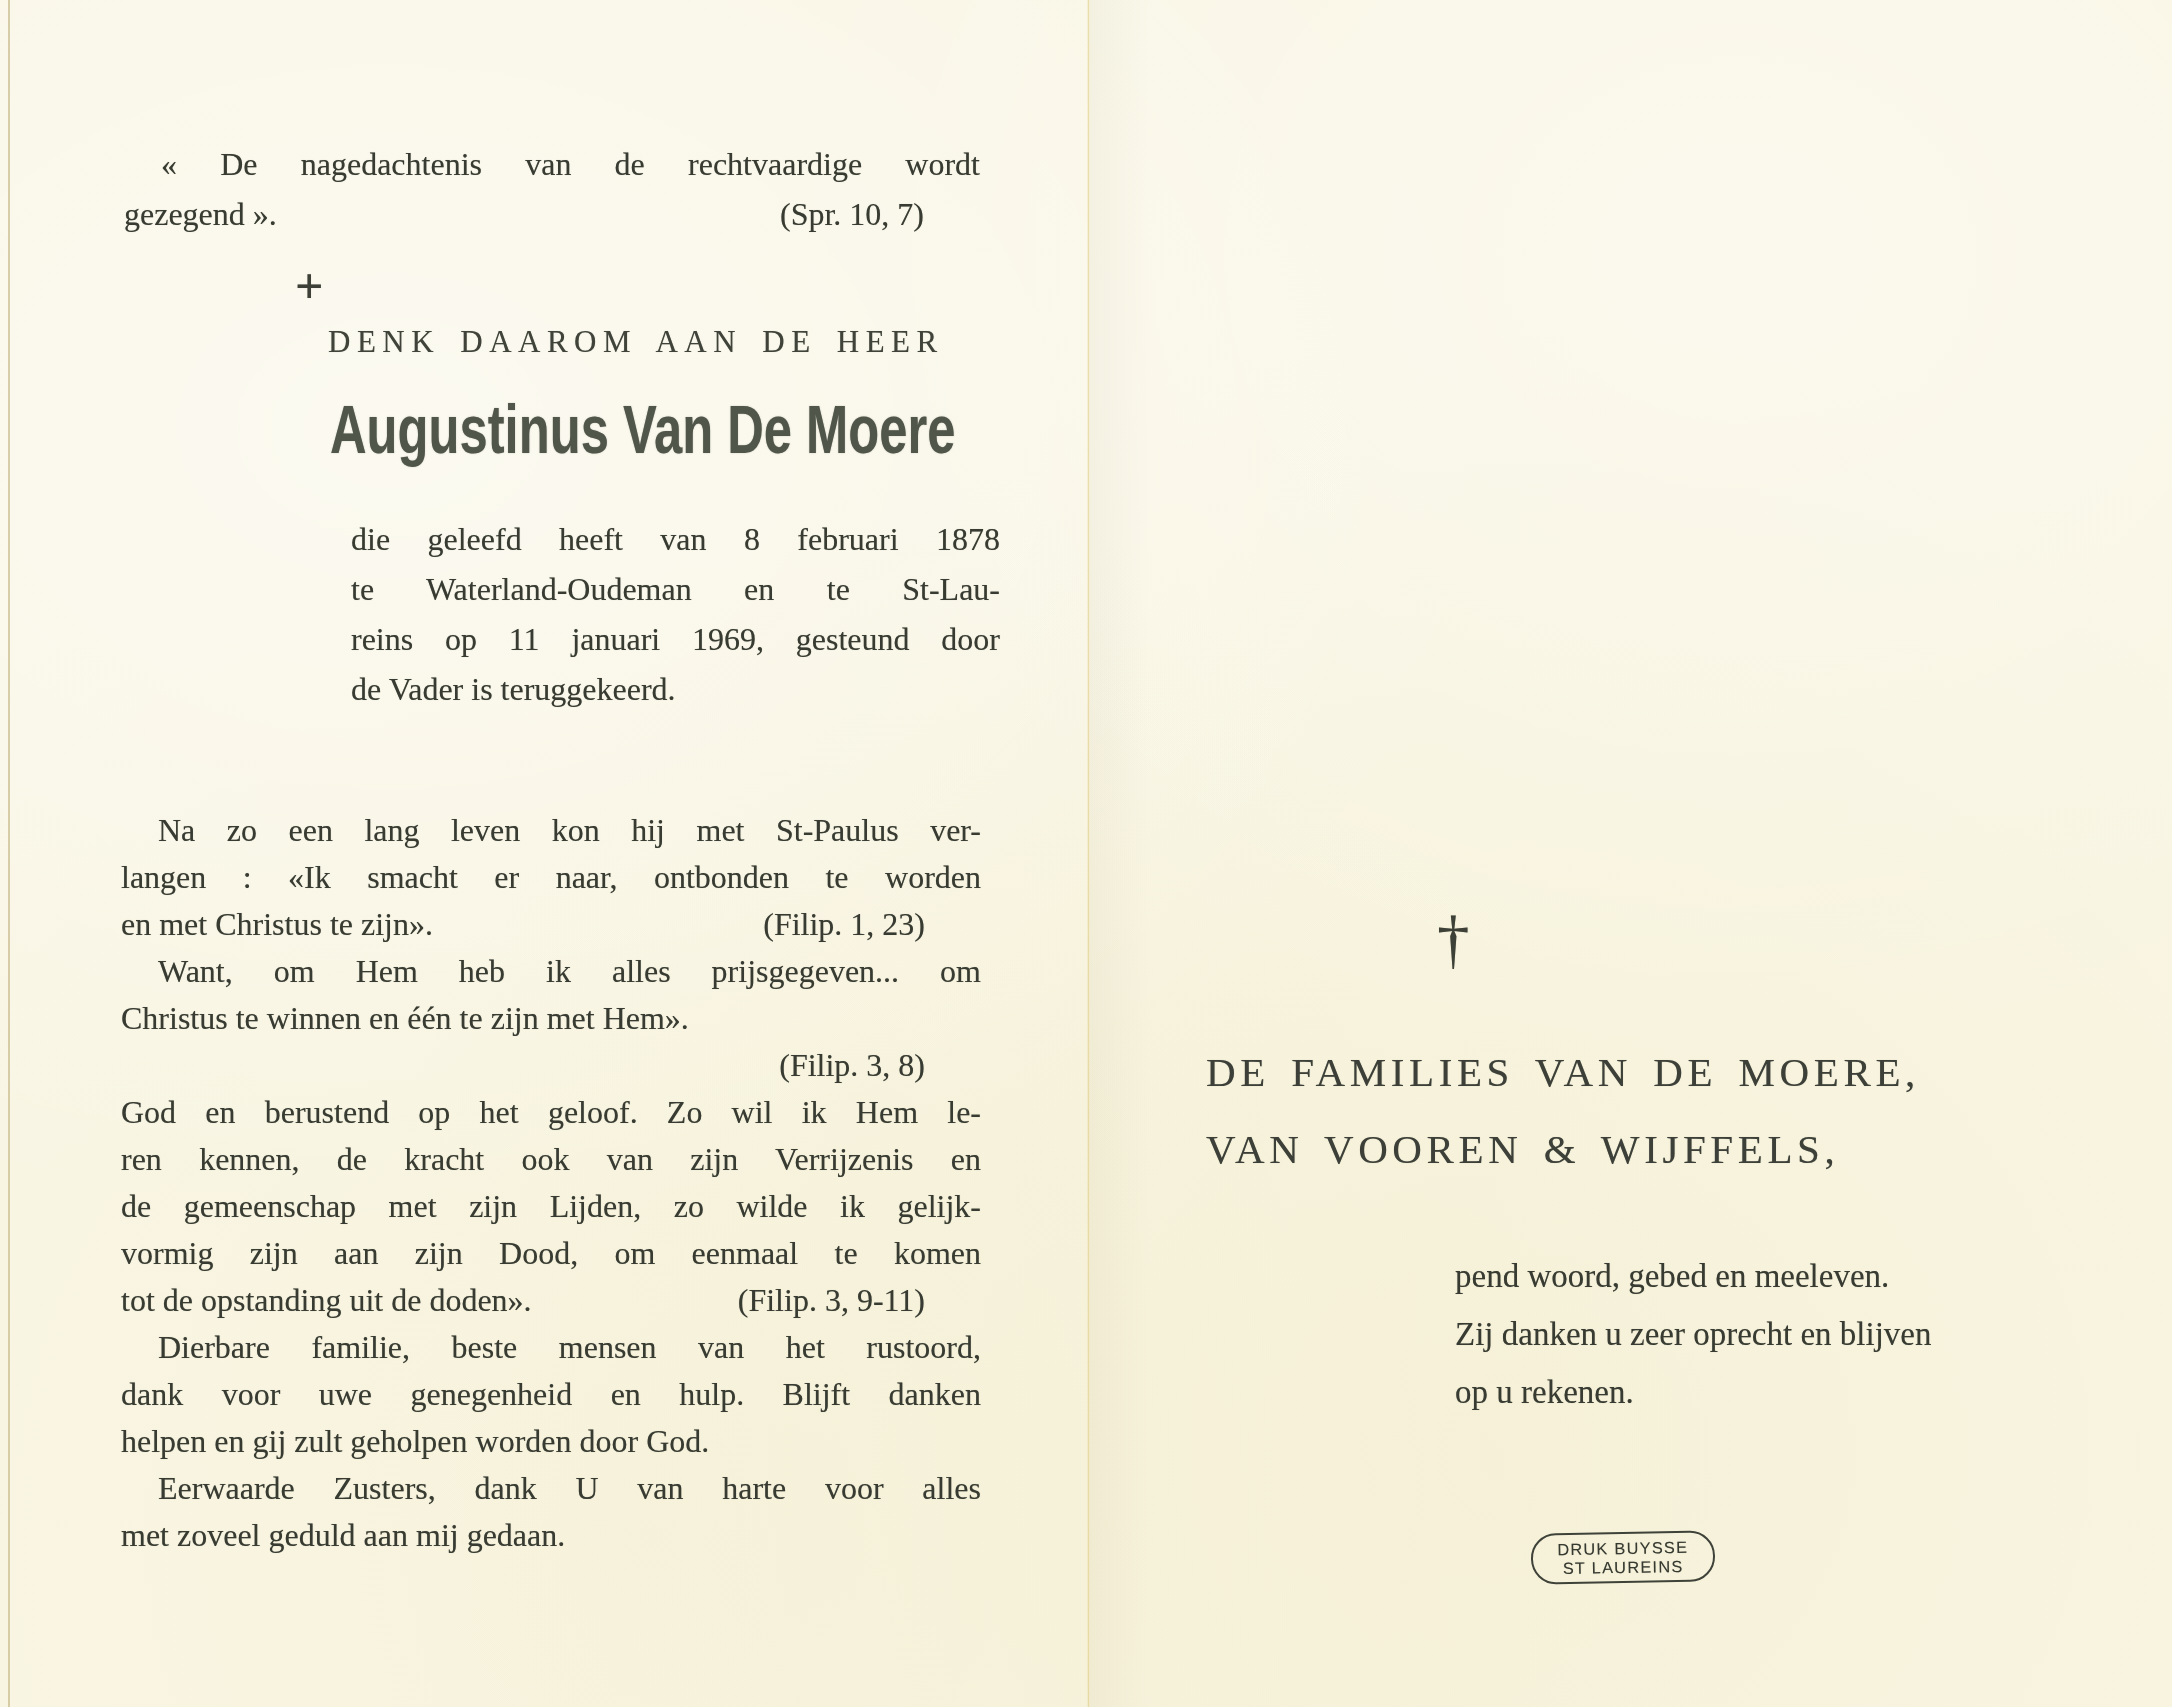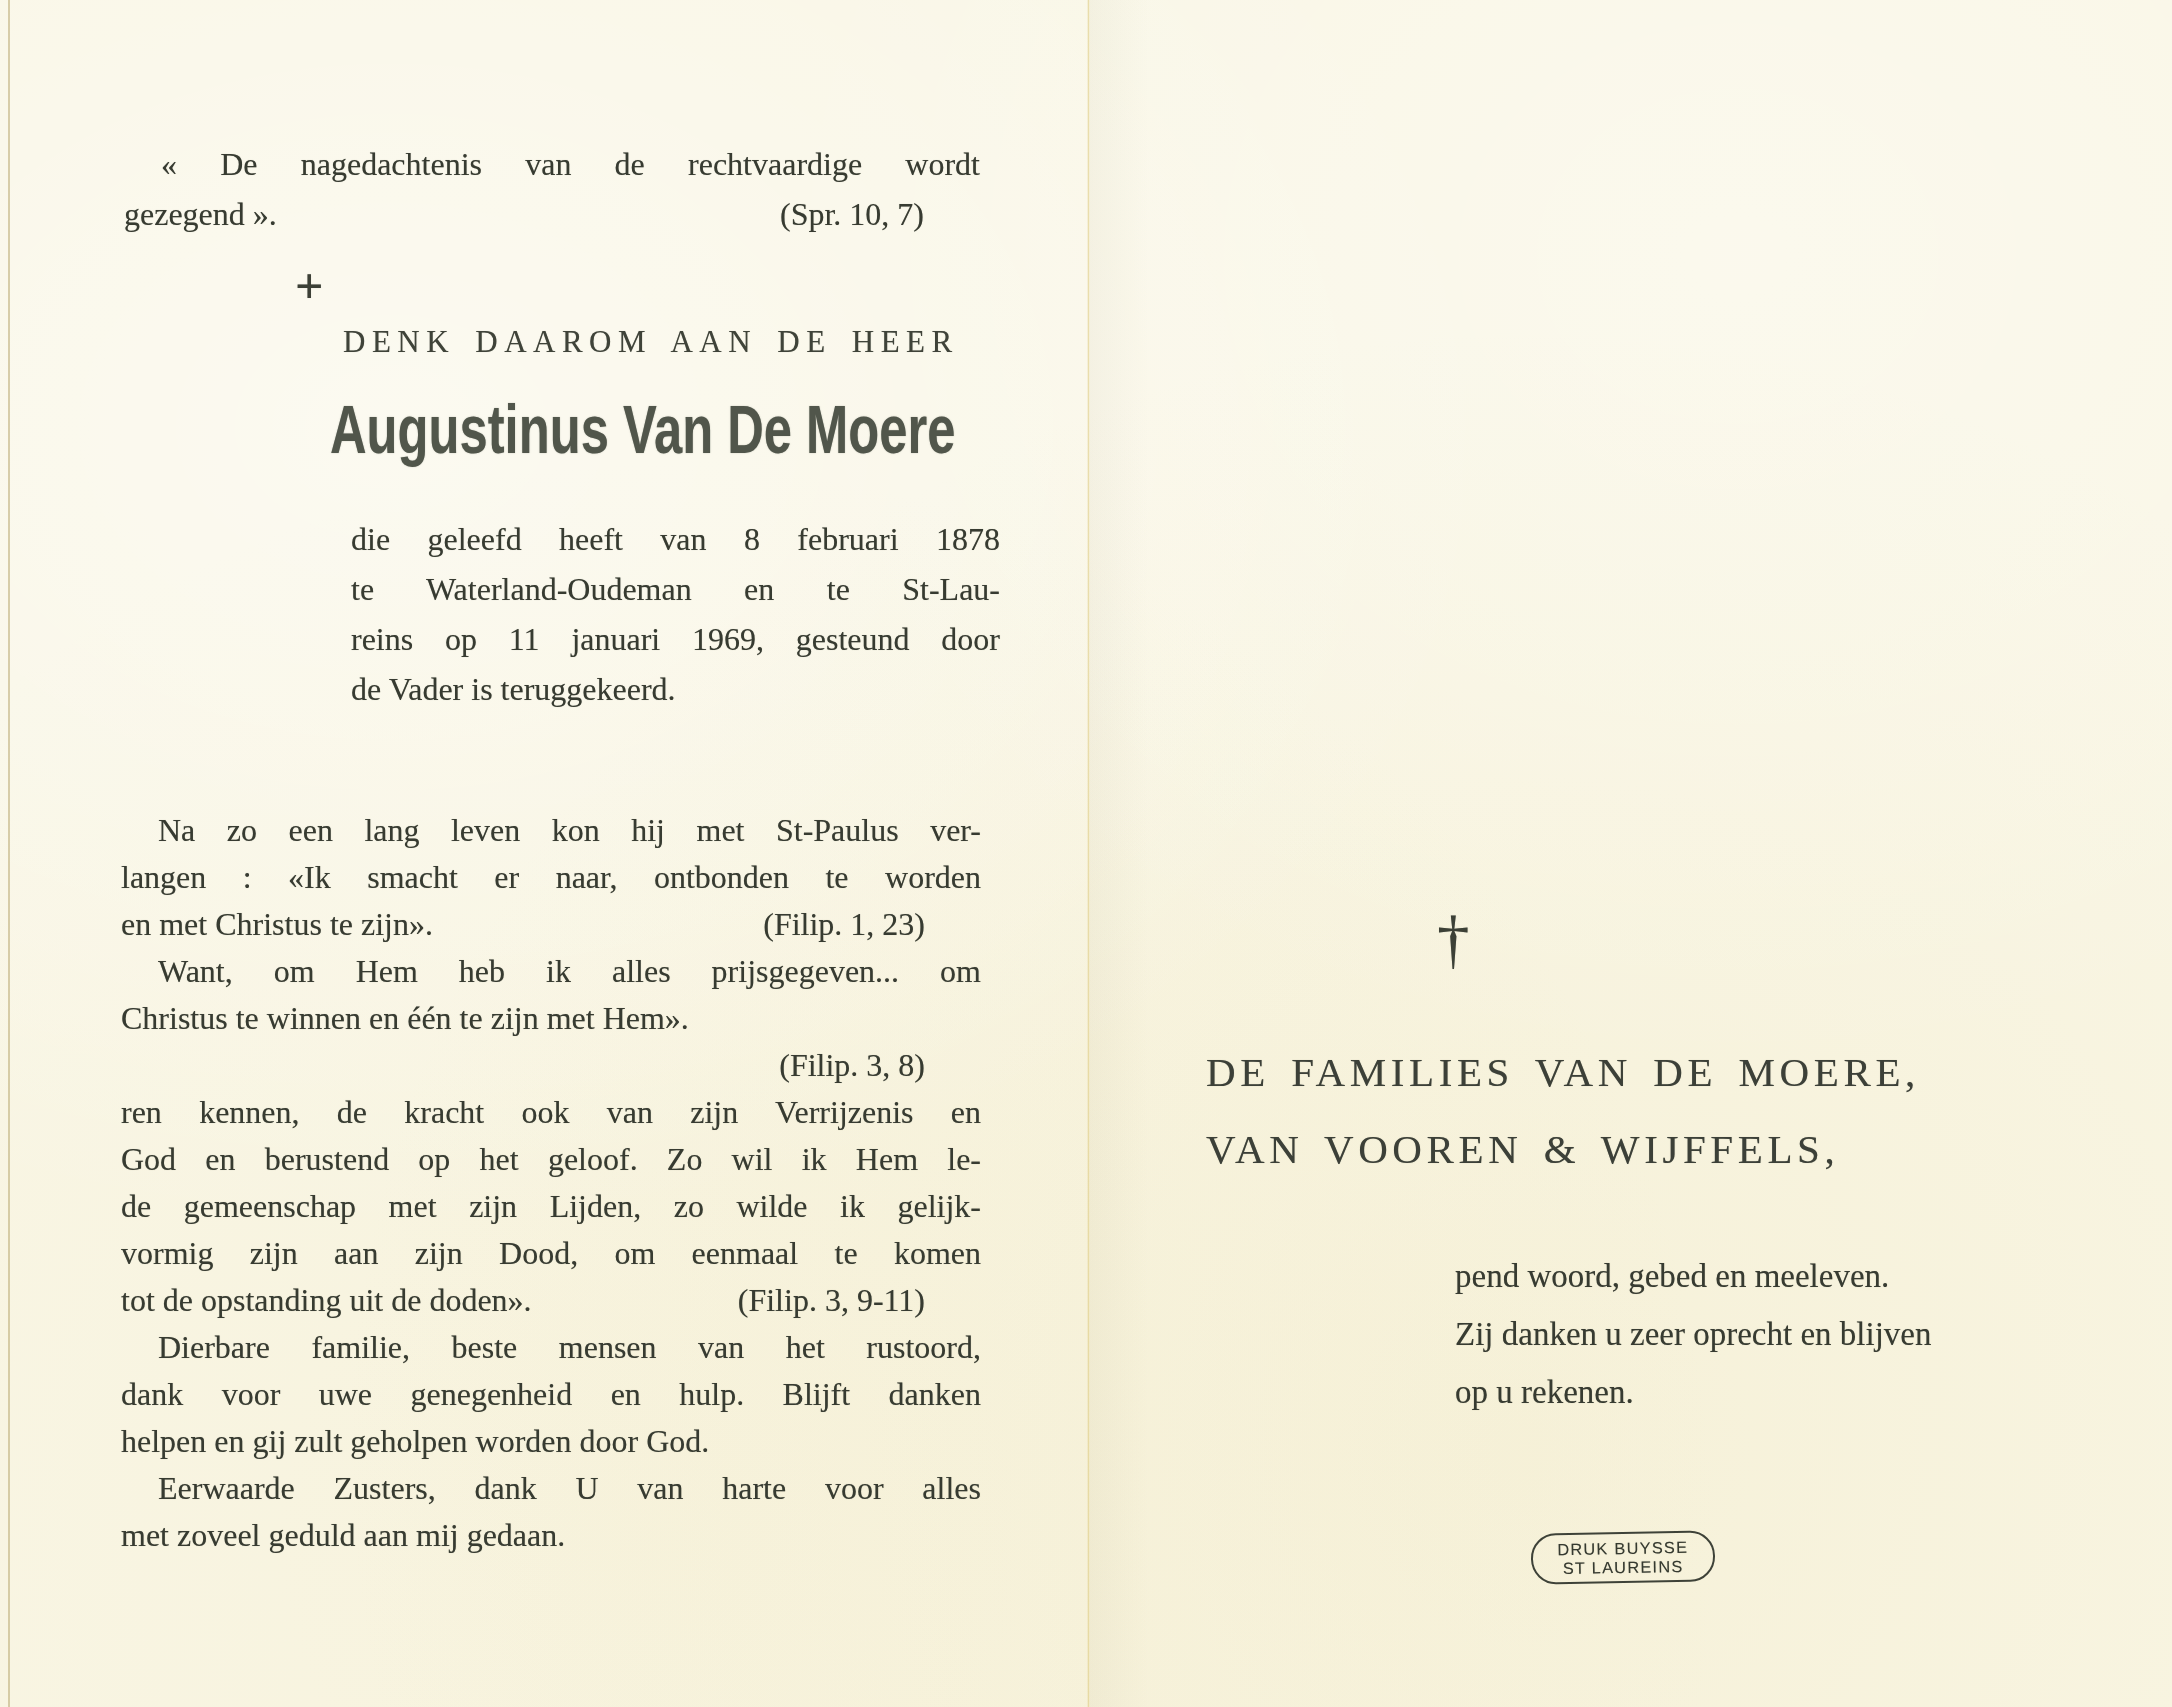--- a/index.html
+++ b/index.html
@@ -36,21 +36,21 @@
   .cite{display:flex;justify-content:space-between;white-space:normal;}
   .cite .ref{padding-right:56px;}
 
   
   .epigraph{left:124px;top:139px;width:856px;font-size:32px;line-height:50px;}
   .plus{
     left:295px;top:260px;font-size:50px;font-weight:bold;line-height:52px;
     color:#3c4036;
   }
   .kicker{
-    left:343px;top:323px;width:654px;font-size:31px;line-height:37px;
+    left:328px;top:323px;width:654px;font-size:31px;line-height:37px;
     letter-spacing:6.5px;word-spacing:5.9px;color:#3f4339;
   }
   .name{
     left:330px;top:392px;margin:0;
     font-family:"Liberation Sans", sans-serif;
     font-weight:bold;font-size:65px;line-height:73px;
     color:#51564b;
     transform:scale(0.78,1.04);transform-origin:left top;
     white-space:nowrap;
     text-shadow:0 0 1.3px rgba(78,83,72,0.5);
@@ -107,22 +107,22 @@
         <div class="ln cite">
           <span>en met Christus te zijn».</span>
           <span class="ref">(Filip. 1, 23)</span>
         </div>
         <div class="ln indent just">Want, om Hem heb ik alles prijsgegeven... om</div>
         <div class="ln">Christus te winnen en één te zijn met Hem».</div>
         <div class="ln cite">
           <span></span>
           <span class="ref">(Filip. 3, 8)</span>
         </div>
+        <div class="ln just">God en berustend op het geloof. Zo wil ik Hem le-</div>
         <div class="ln just">ren kennen, de kracht ook van zijn Verrijzenis en</div>
-        <div class="ln just">God en berustend op het geloof. Zo wil ik Hem le-</div>
         <div class="ln just">de gemeenschap met zijn Lijden, zo wilde ik gelijk-</div>
         <div class="ln just">vormig zijn aan zijn Dood, om eenmaal te komen</div>
         <div class="ln cite">
           <span>tot de opstanding uit de doden».</span>
           <span class="ref">(Filip. 3, 9-11)</span>
         </div>
         <div class="ln indent just">Dierbare familie, beste mensen van het rustoord,</div>
         <div class="ln just">dank voor uwe genegenheid en hulp. Blijft danken</div>
         <div class="ln">helpen en gij zult geholpen worden door God.</div>
         <div class="ln indent just">Eerwaarde Zusters, dank U van harte voor alles</div>

